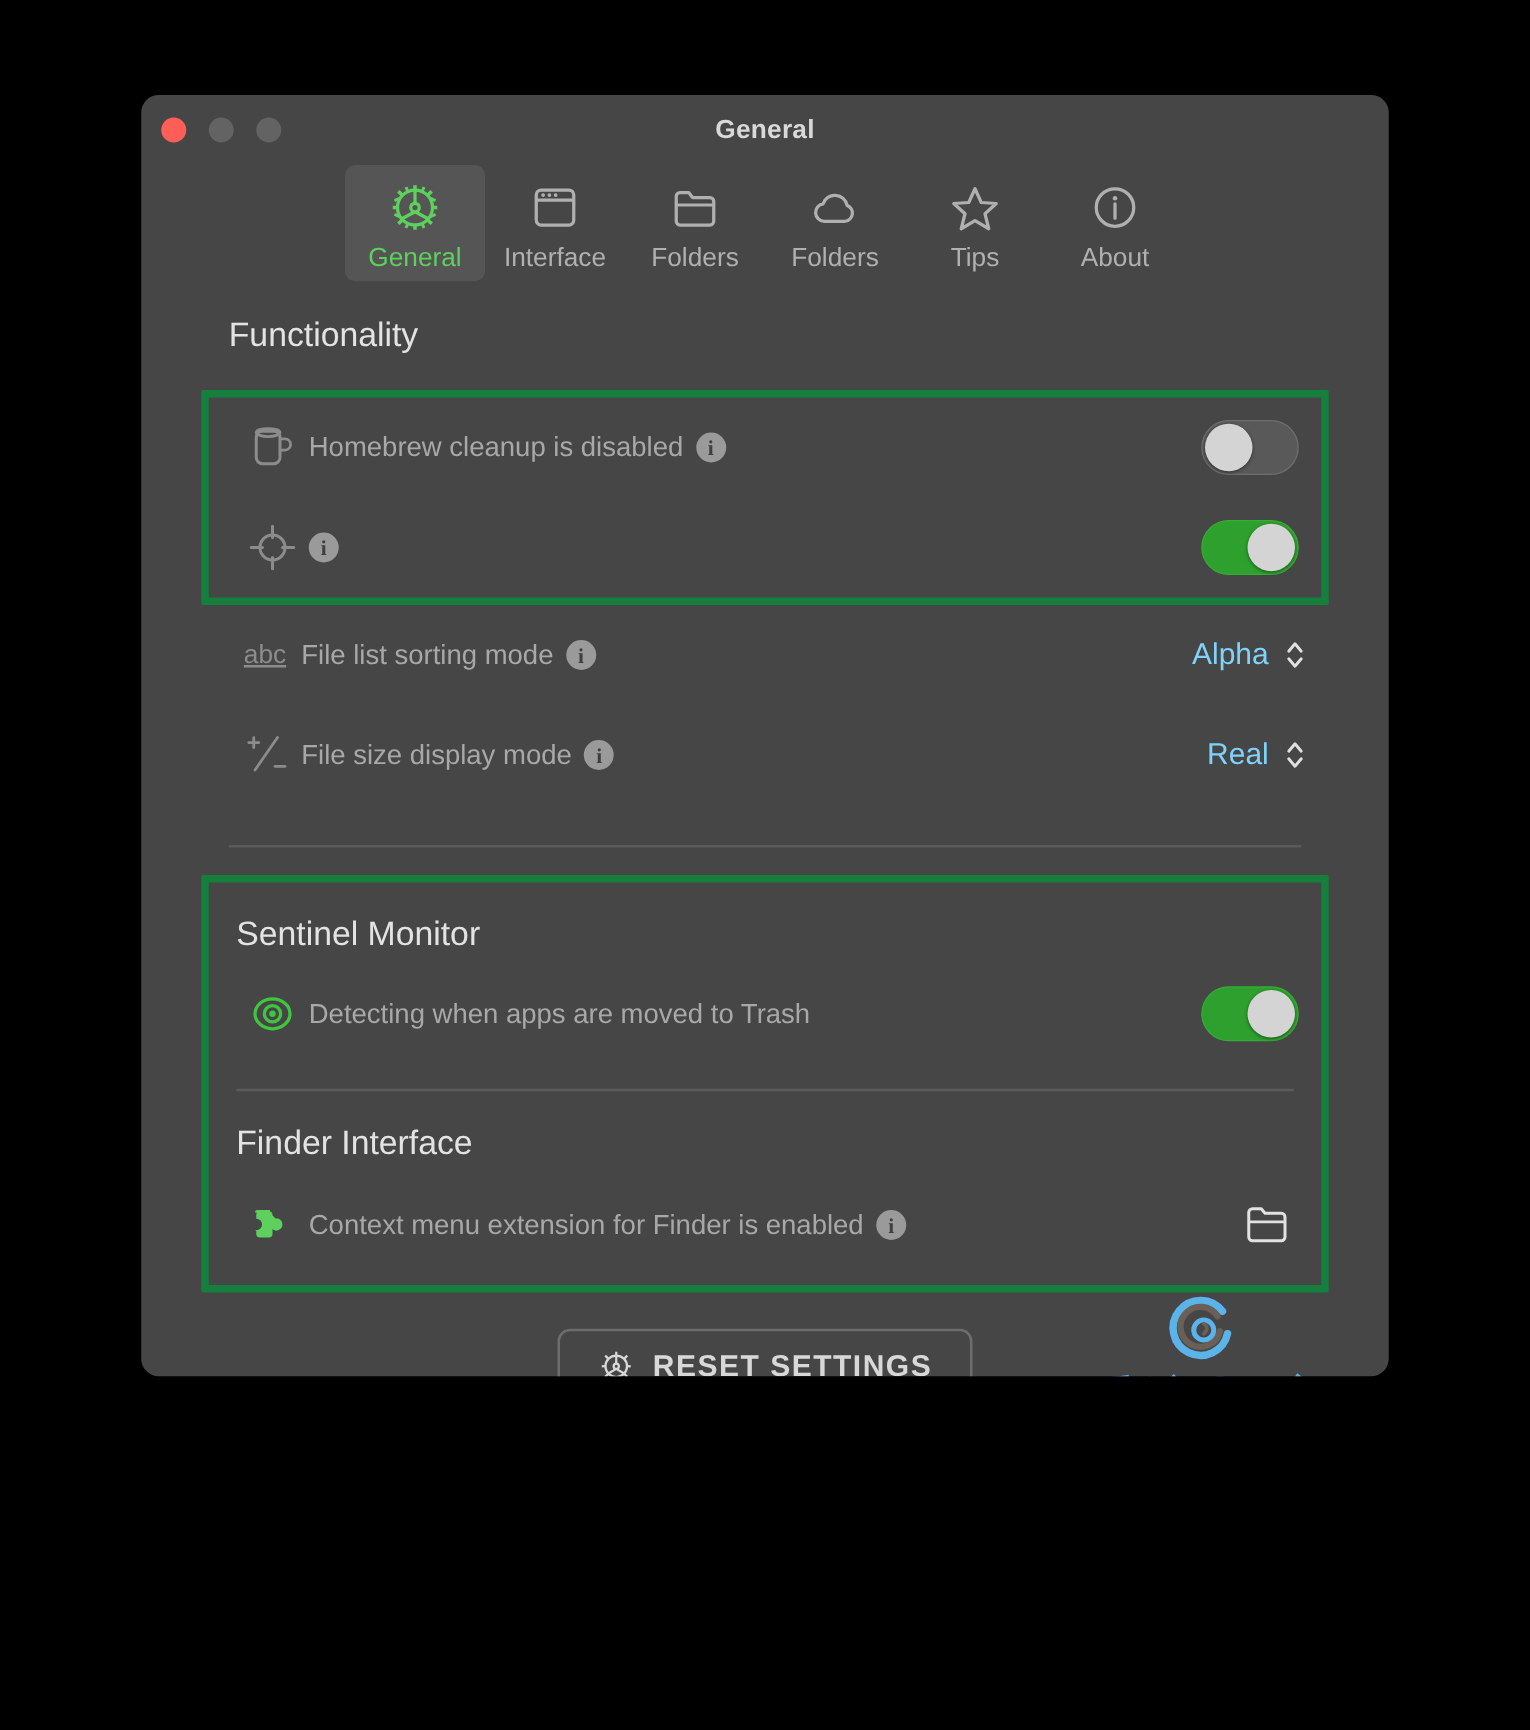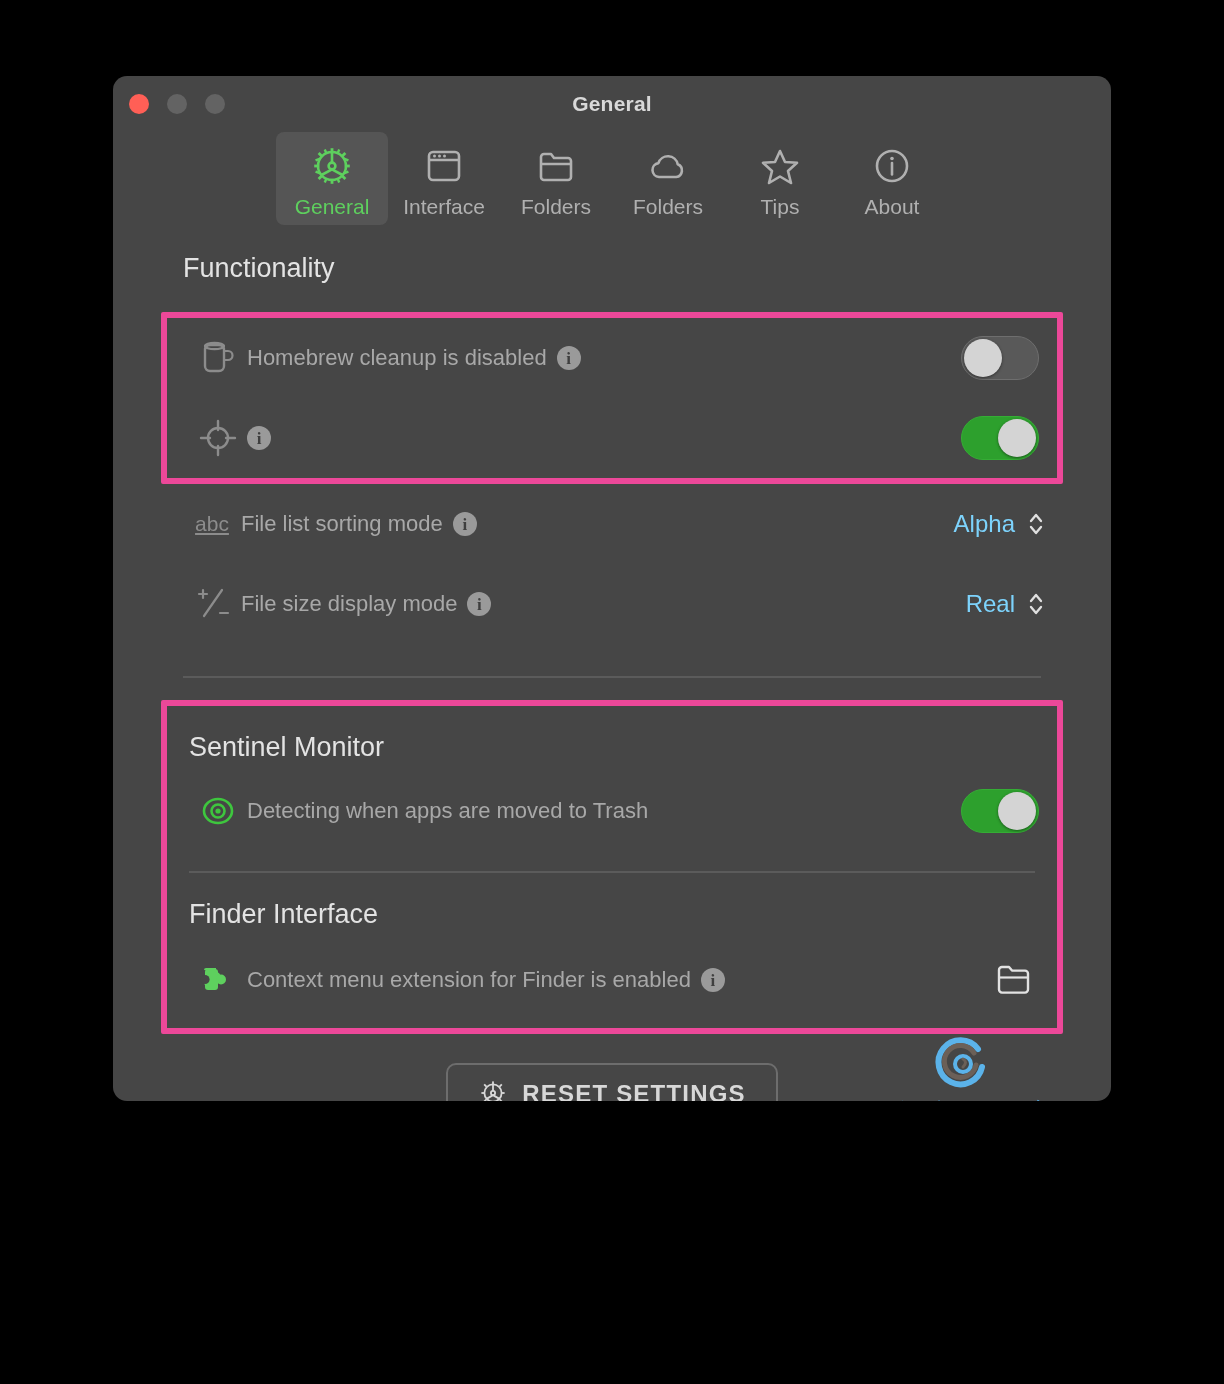--- a/index.html
+++ b/index.html
@@ -79,21 +79,21 @@
   }
   .section-title {
     font-size: 27px;
     color: #e3e3e3;
     font-weight: normal;
     padding-left: 70px;
     margin-bottom: 28px;
   }
 
   .hl-box {
-    border: 6px solid #ec4899;
+    border: 6px solid #15803d;
     margin: 0 48px;
     border-radius: 2px;
   }
   .plain-box { margin: 0 48px; }
 
   
   .row {
     display: flex;
     align-items: center;
     height: 80px;

